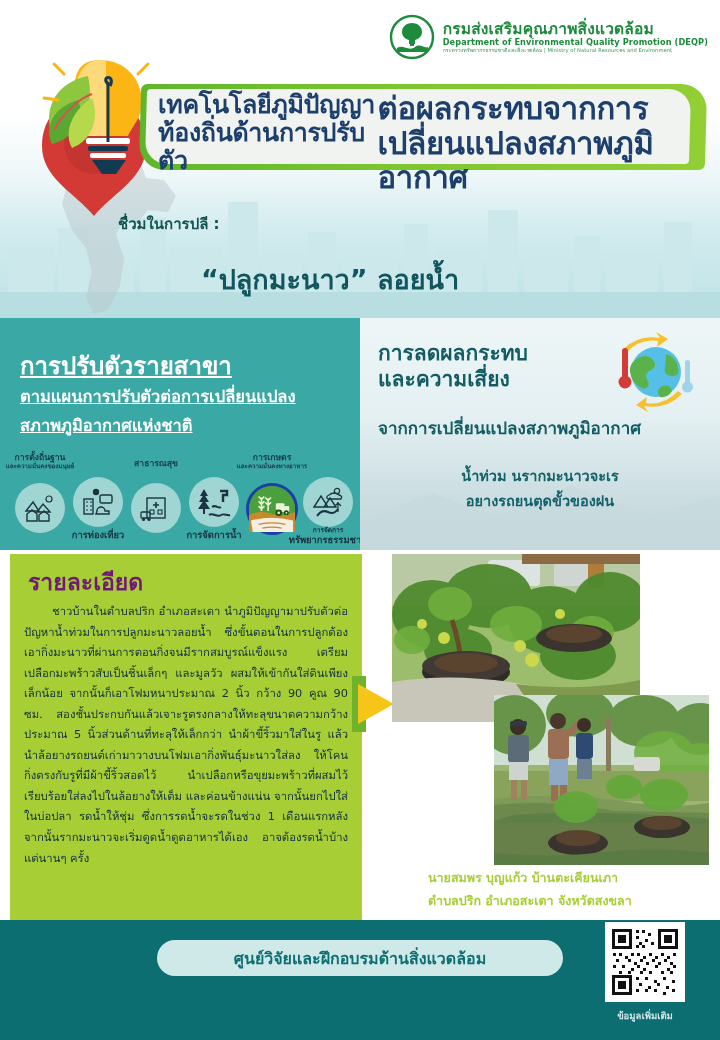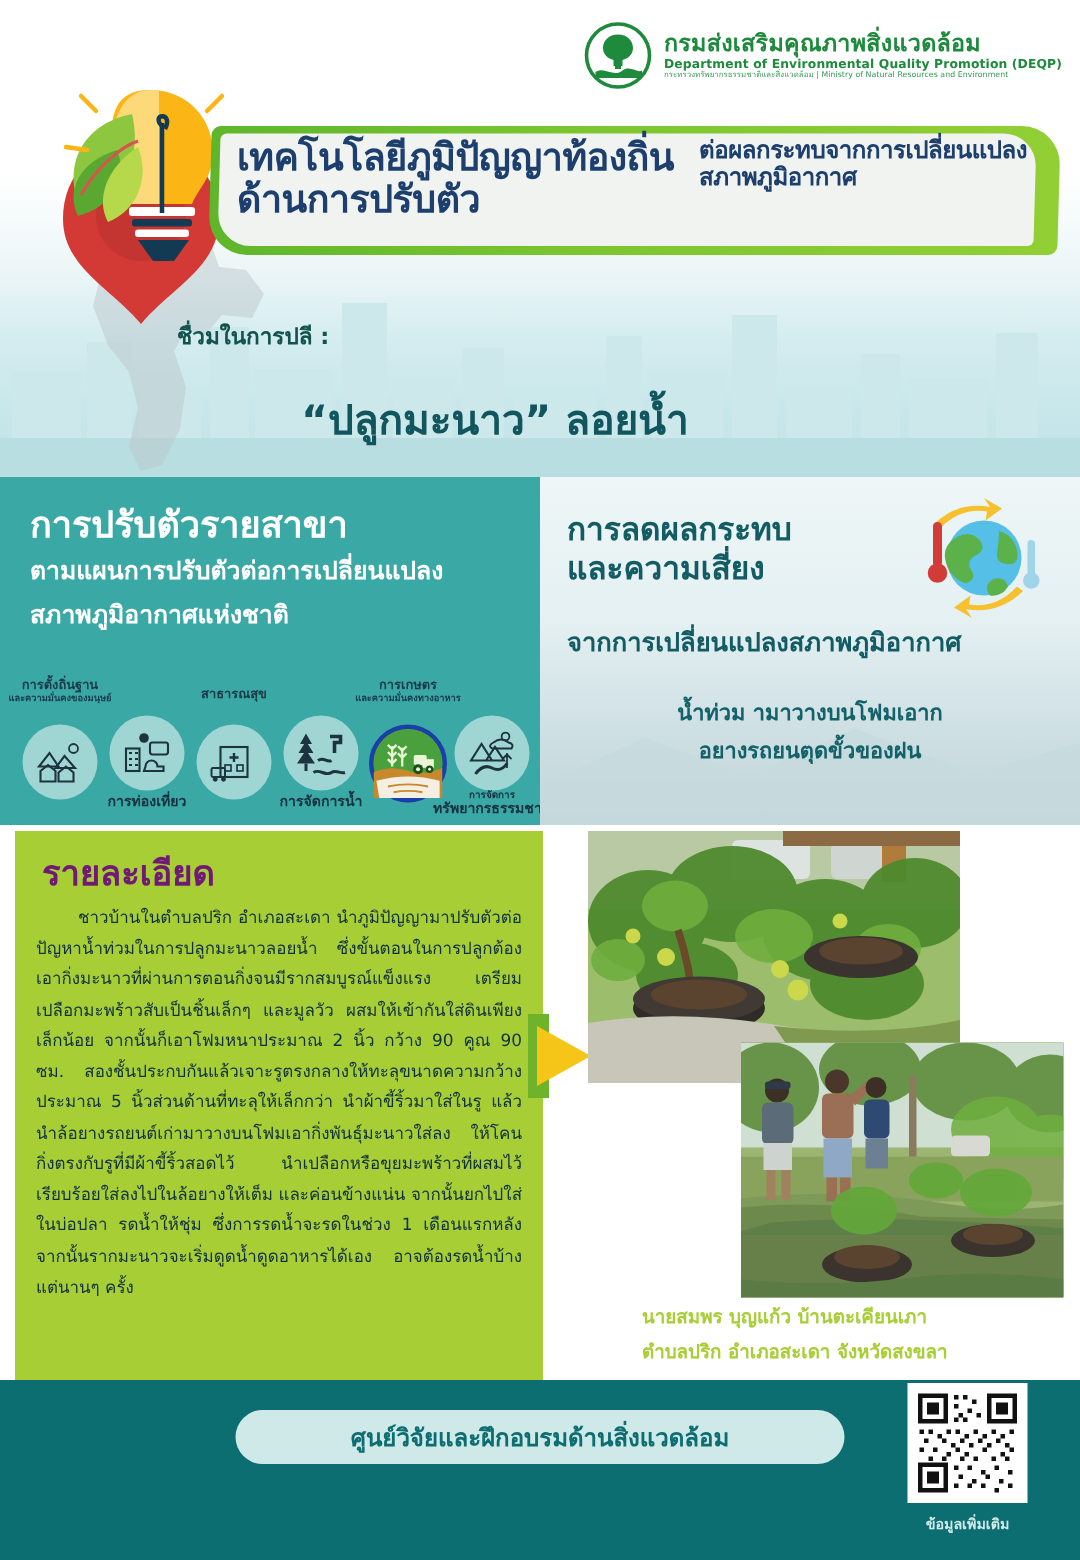--- a/index.html
+++ b/index.html
@@ -44,40 +44,41 @@
     background: #f1f3f0;
     border-radius: 4px 22px 4px 22px;
     transform: skewX(-1.6deg);
   }
   .title-text {
     position: absolute; left: 18px; top: 7px; right: 20px; bottom: 6px;
     display: flex; flex-direction: row; justify-content: center;
     color: #1d3f6e; font-weight: bold; line-height: 1.12;
   }
   .title-line1 { font-size: 25px; letter-spacing: -.3px; }
-  .title-line2 { font-size: 16px; letter-spacing: -.3px; }
+  .title-line2 { font-size: 31px; letter-spacing: -.3px; }
 
   .tech-label {
     position: absolute; left: 118px; top: 212px;
     font-size: 15px; font-weight: bold; color: #13534f;
   }
   .tech-name {
     position: absolute; left: 0; top: 258px; width: 660px; text-align: center;
     font-size: 27px; font-weight: bold; color: #11555e;
   }
 
   
   .band { position: absolute; left: 0; top: 318px; width: 720px; height: 232px; }
   .panel-left {
     position: absolute; left: 0; top: 0; width: 360px; height: 232px;
     background: #3aa8a4;
   }
   .panel-left .head {
-    position: absolute; left: 20px; top: 18px; right: 14px;
+    position: absolute; left: 20px; top: 34px; right: 14px;
     color: #ffffff;
+    text-decoration: underline;
   }
   .pl-title { font-size: 24px; font-weight: bold; line-height: 1.22; }
   .pl-sub { font-size: 16.5px; font-weight: bold; line-height: 1.5; margin-top: 4px; }
 
   .icons-row {
     position: absolute; left: 0; bottom: 0; width: 288px; height: 105px;
     background: #3aa8a4;
   }
   .icon-item { position: absolute; width: 56px; text-align: center; }
   .icon-circle {
@@ -409,21 +410,21 @@
           <rect x="22" y="16" width="6" height="30" rx="3" fill="#d23b38"></rect>
           <circle cx="25" cy="50" r="6.5" fill="#d23b38"></circle>
         </g>
         <g>
           <rect x="85" y="28" width="5" height="24" rx="2.5" fill="#9fd4ea"></rect>
           <circle cx="87.5" cy="55" r="5.5" fill="#9fd4ea"></circle>
         </g>
       </svg>
 
       <div class="pr-risk">
-        <div>น้ำท่วม ามาวางบนโฟมเอาก</div>
+        <div>น้ำท่วม นรากมะนาวจะเร</div>
         <div>อยางรถยนตุดขั้วของฝน</div>
       </div>
     </div>
   </div>
 
   <div class="details">
     <div class="details-title">รายละเอียด</div>
     <div class="details-body">ชาวบ้านในตำบลปริก อำเภอสะเดา นำภูมิปัญญามาปรับตัวต่อปัญหาน้ำท่วมในการปลูกมะนาวลอยน้ำ ซึ่งขั้นตอนในการปลูกต้องเอากิ่งมะนาวที่ผ่านการตอนกิ่งจนมีรากสมบูรณ์แข็งแรง เตรียมเปลือกมะพร้าวสับเป็นชิ้นเล็กๆ และมูลวัว ผสมให้เข้ากันใส่ดินเพียงเล็กน้อย จากนั้นก็เอาโฟมหนาประมาณ 2 นิ้ว กว้าง 90 คูณ 90 ซม. สองชั้นประกบกันแล้วเจาะรูตรงกลางให้ทะลุขนาดความกว้างประมาณ 5 นิ้วส่วนด้านที่ทะลุให้เล็กกว่า นำผ้าขี้ริ้วมาใส่ในรู แล้วนำล้อยางรถยนต์เก่ามาวางบนโฟมเอากิ่งพันธุ์มะนาวใส่ลง ให้โคนกิ่งตรงกับรูที่มีผ้าขี้ริ้วสอดไว้ นำเปลือกหรือขุยมะพร้าวที่ผสมไว้เรียบร้อยใส่ลงไปในล้อยางให้เต็ม และค่อนข้างแน่น จากนั้นยกไปใส่ในบ่อปลา รดน้ำให้ชุ่ม ซึ่งการรดน้ำจะรดในช่วง 1 เดือนแรกหลังจากนั้นรากมะนาวจะเริ่มดูดน้ำดูดอาหารได้เอง อาจต้องรดน้ำบ้างแต่นานๆ ครั้ง</div>
   </div>
 

